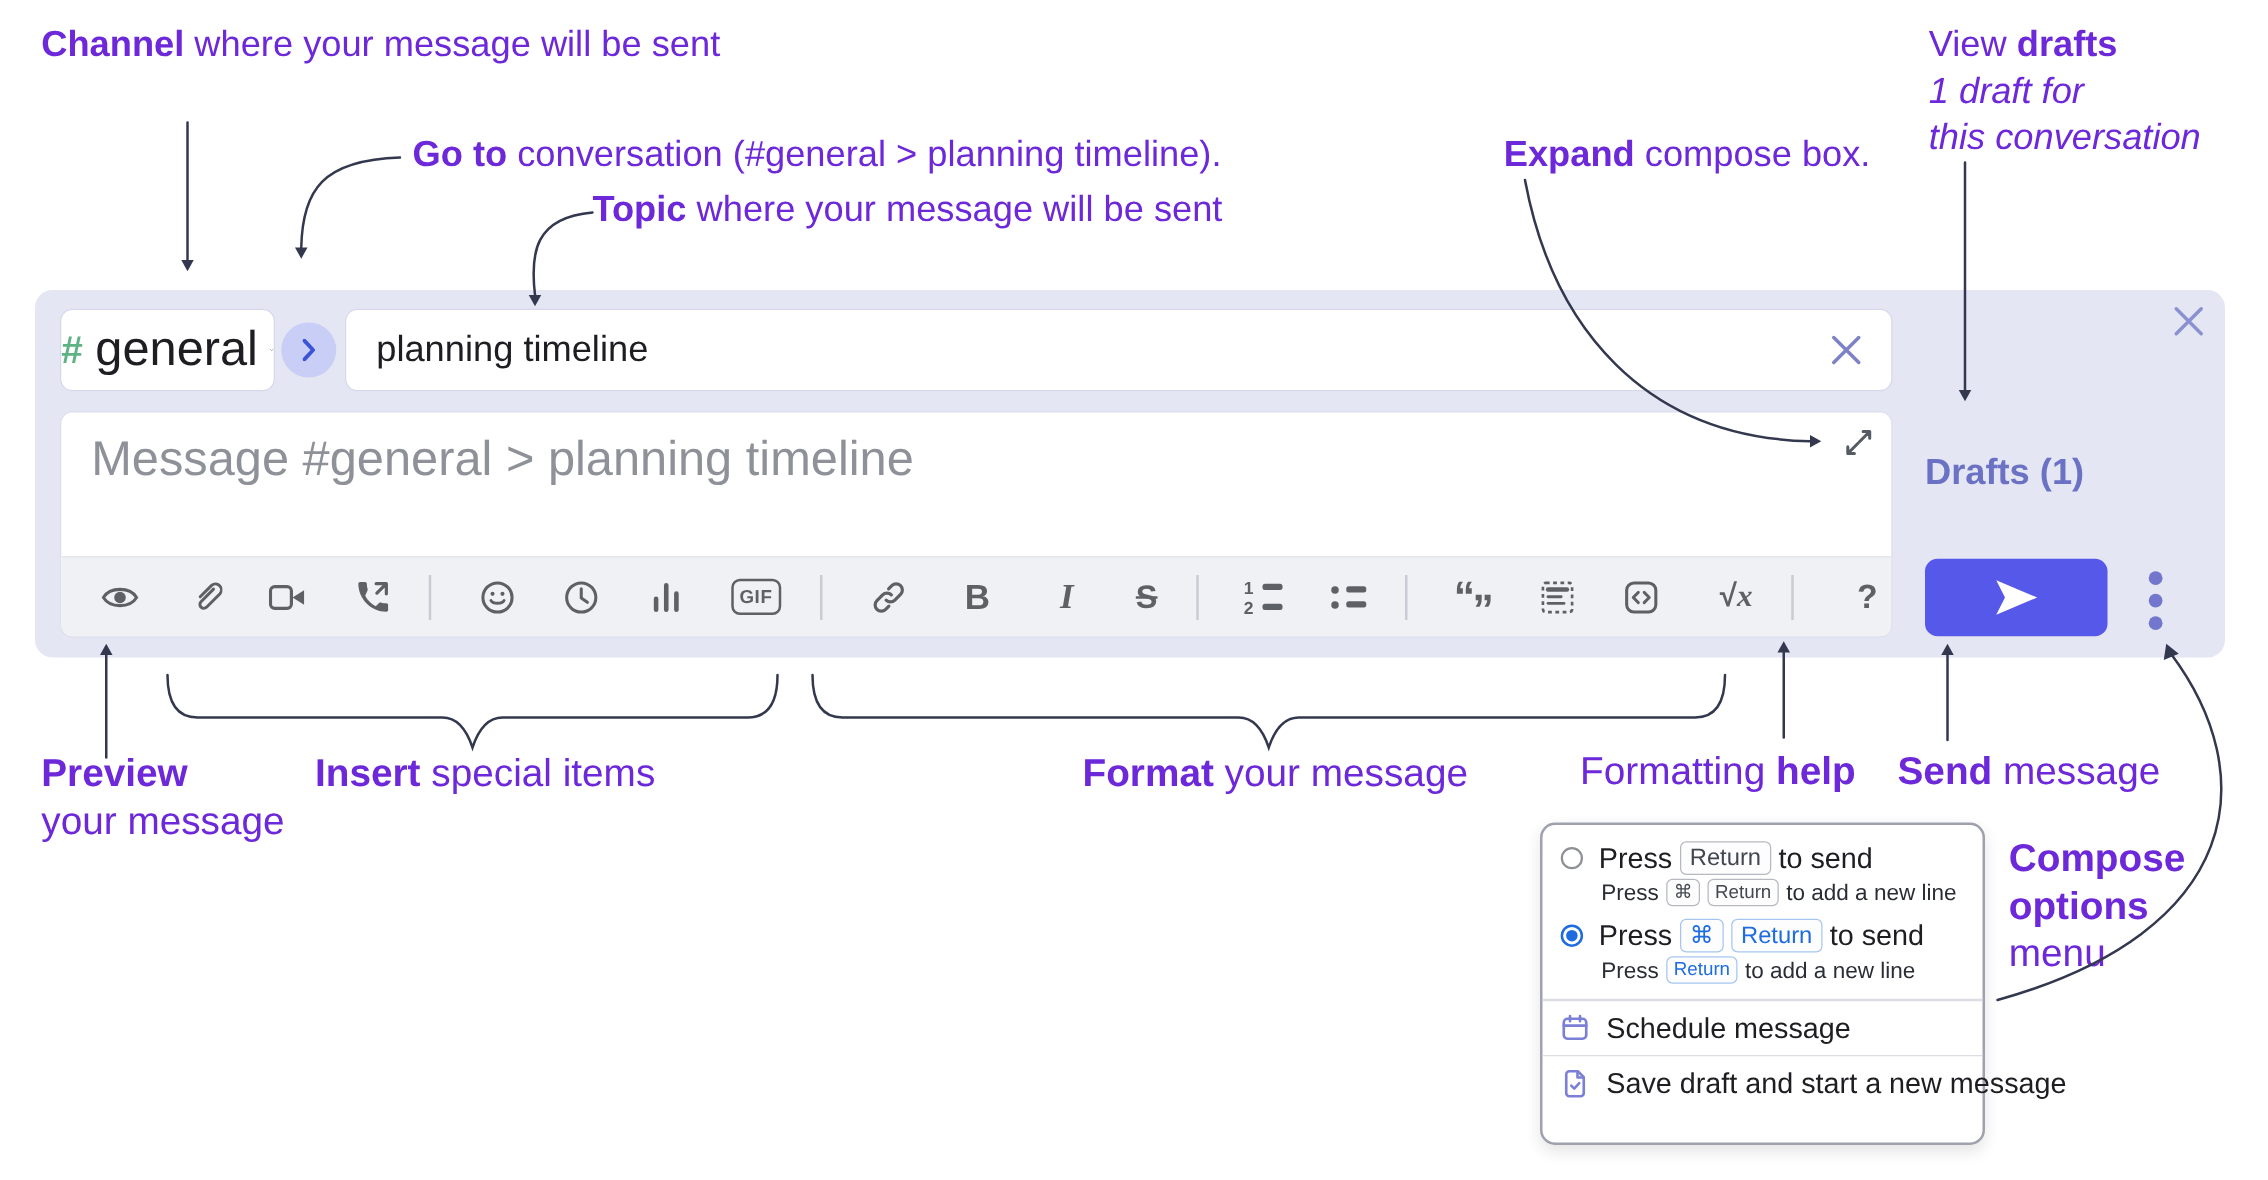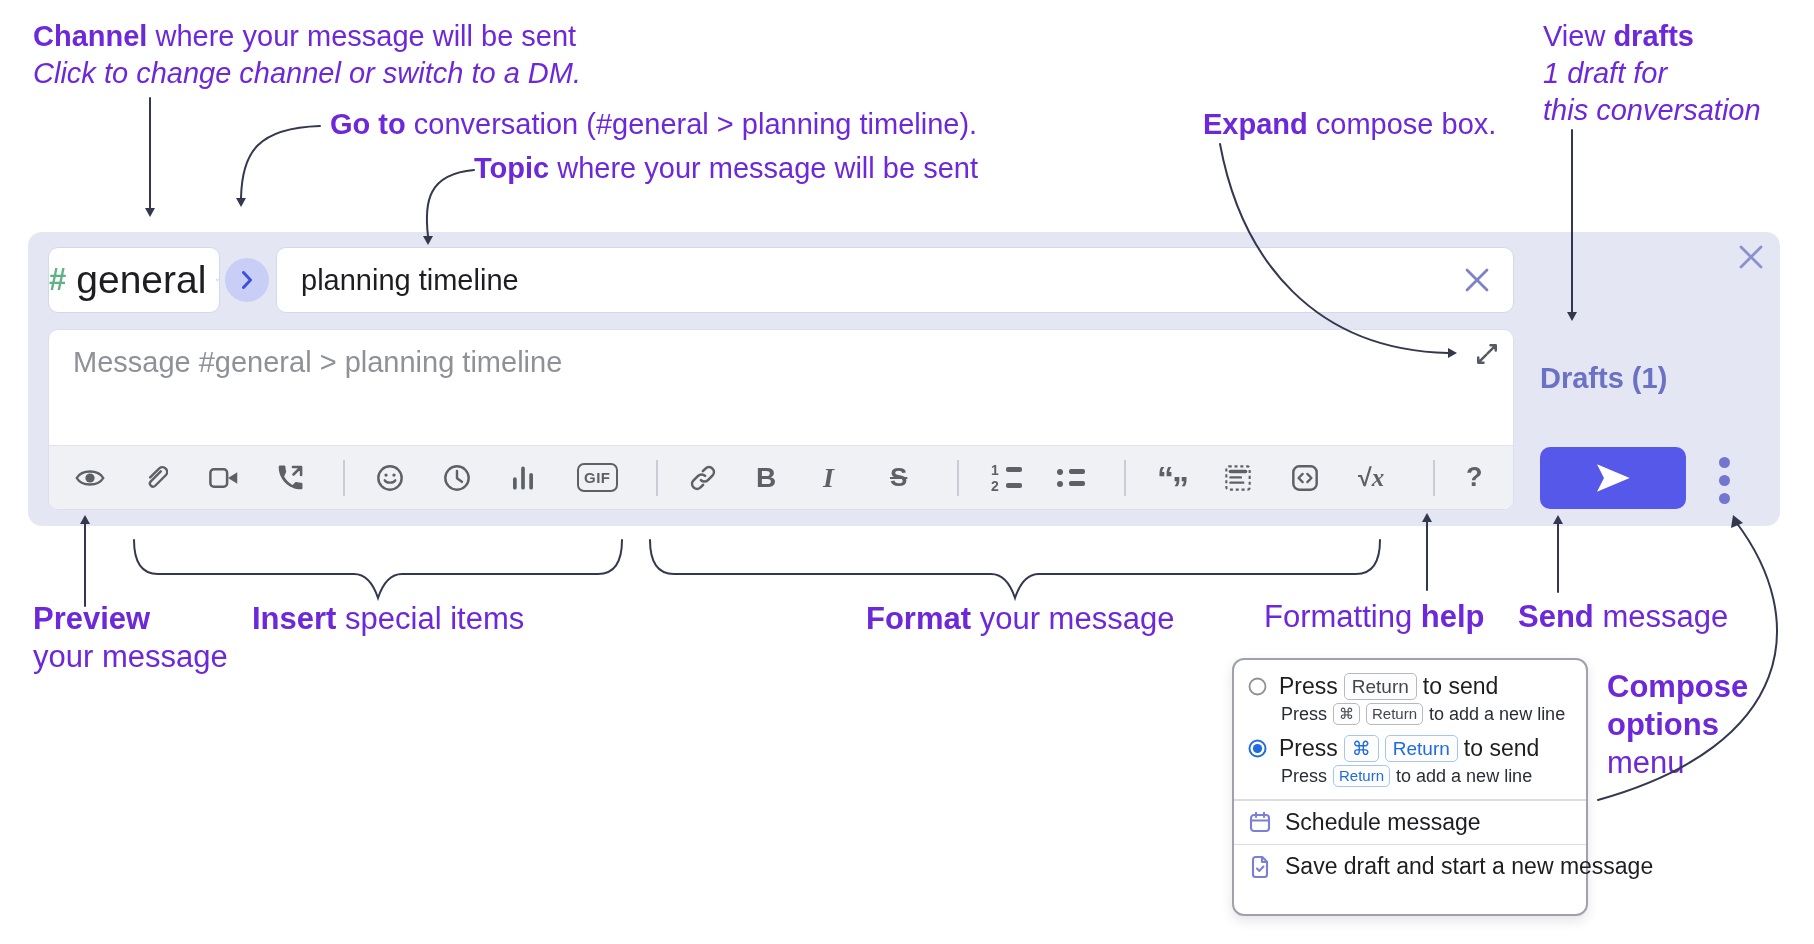--- a/index.html
+++ b/index.html
@@ -13,25 +13,25 @@
   .compose{position:absolute;left:28px;top:232px;width:1752px;height:294px;background:#e4e6f4;border-radius:14px;z-index:1;}
   .pill{position:absolute;left:20px;top:15px;width:172px;height:66px;background:#fff;border:1.5px solid #d5d8ea;border-radius:10px;display:flex;align-items:center;justify-content:center;gap:10px;box-sizing:border-box;cursor:pointer;}
   .hash{color:#5fb283;font-weight:700;font-size:31px;}
   .chname{font-size:39px;color:#1d1d22;}
   .gotoc{position:absolute;left:197px;top:26px;width:44px;height:44px;border-radius:50%;background:#c8cef5;display:flex;align-items:center;justify-content:center;cursor:pointer;}
   .topicwrap{position:absolute;left:248px;top:15px;width:1238px;height:66px;}
   .topicinput{width:100%;height:100%;box-sizing:border-box;background:#ffffff;border:1.5px solid #d5d8ea;border-radius:10px;font-family:"Liberation Sans",sans-serif;font-size:29px;color:#1d1d22;padding:0 60px 0 24px;outline:none;}
   .clearx{position:absolute;right:24px;top:20px;cursor:pointer;}
   .closex{position:absolute;right:16px;top:12px;cursor:pointer;}
   .msgbox{position:absolute;left:20px;top:97px;width:1466px;height:181px;background:#fff;border:1.5px solid #dcdeee;border-radius:10px;box-sizing:border-box;overflow:hidden;}
-  .msginput{position:absolute;left:0;top:0;width:100%;height:115px;border:none;resize:none;outline:none;box-sizing:border-box;padding:16px 60px 12px 24px;font-family:"Liberation Sans",sans-serif;font-size:29px;color:#1d1d22;background:transparent;}
+  .msginput{position:absolute;left:0;top:0;width:100%;height:115px;border:none;resize:none;outline:none;box-sizing:border-box;padding:16px 60px 12px 24px;font-family:"Liberation Sans",sans-serif;font-size:39px;color:#1d1d22;background:transparent;}
   .msginput::placeholder{color:#8e9198;opacity:1;}
   .expand{position:absolute;right:12px;top:10px;cursor:pointer;z-index:2;}
   .toolbar{position:absolute;left:0;bottom:0;width:100%;height:64px;background:#f0f1f5;border-top:1.5px solid #e2e3ec;display:flex;align-items:center;gap:31px;padding-left:26px;box-sizing:border-box;}
-  .tbtn{width:36px;height:36px;flex:none;display:flex;align-items:center;justify-content:flex-start;background:none;border:none;padding:0;color:#5d6166;cursor:pointer;font-family:"Liberation Sans",sans-serif;}
+  .tbtn{width:36px;height:36px;flex:none;display:flex;align-items:center;justify-content:flex-end;background:none;border:none;padding:0;color:#5d6166;cursor:pointer;font-family:"Liberation Sans",sans-serif;}
   .tsep{width:2px;height:36px;background:#c9cbd5;flex:none;}
   .tb-b{font-size:28px;font-weight:700;color:#5d6166;}
   .tb-i{font-size:28px;font-style:italic;font-family:"Liberation Serif",serif;font-weight:600;color:#5d6166;}
   .tb-s{font-size:26px;font-weight:600;color:#5d6166;text-decoration:line-through;}
   .tb-q{font-size:34px;font-weight:700;color:#5d6166;letter-spacing:-2px;line-height:10px;}
   .tb-q .q2{display:inline-block;transform:translateY(10px);}
   .gifbox{border:2.5px solid #5d6166;border-radius:7px;font-size:15px;font-weight:700;padding:4px 5px;letter-spacing:.5px;color:#5d6166;}
   .tb-sqrt{font-size:25px;font-weight:600;color:#5d6166;}
   .tb-sqrt i{font-family:"Liberation Serif",serif;}
   .tb-h{font-size:27px;font-weight:600;color:#5d6166;}
@@ -58,21 +58,20 @@
   svg{display:block;}
   .overlay{position:absolute;left:0;top:0;z-index:5;pointer-events:none;}
 </style>
 </head>
 <body>
 
 <div class="canvas">
 
   <div class="ann" style="left:33px;top:18px;">
     <div><b>Channel</b><span> where your message will be sent</span></div>
-    <div class="it">Click to change channel or switch to a DM.</div>
   </div>
 
   <div class="ann" style="left:330px;top:106px;">
     <b>Go to</b><span> conversation (#general &gt; planning timeline).</span>
   </div>
 
   <div class="ann" style="left:1203px;top:106px;">
     <b>Expand</b><span> compose box.</span>
   </div>
 

